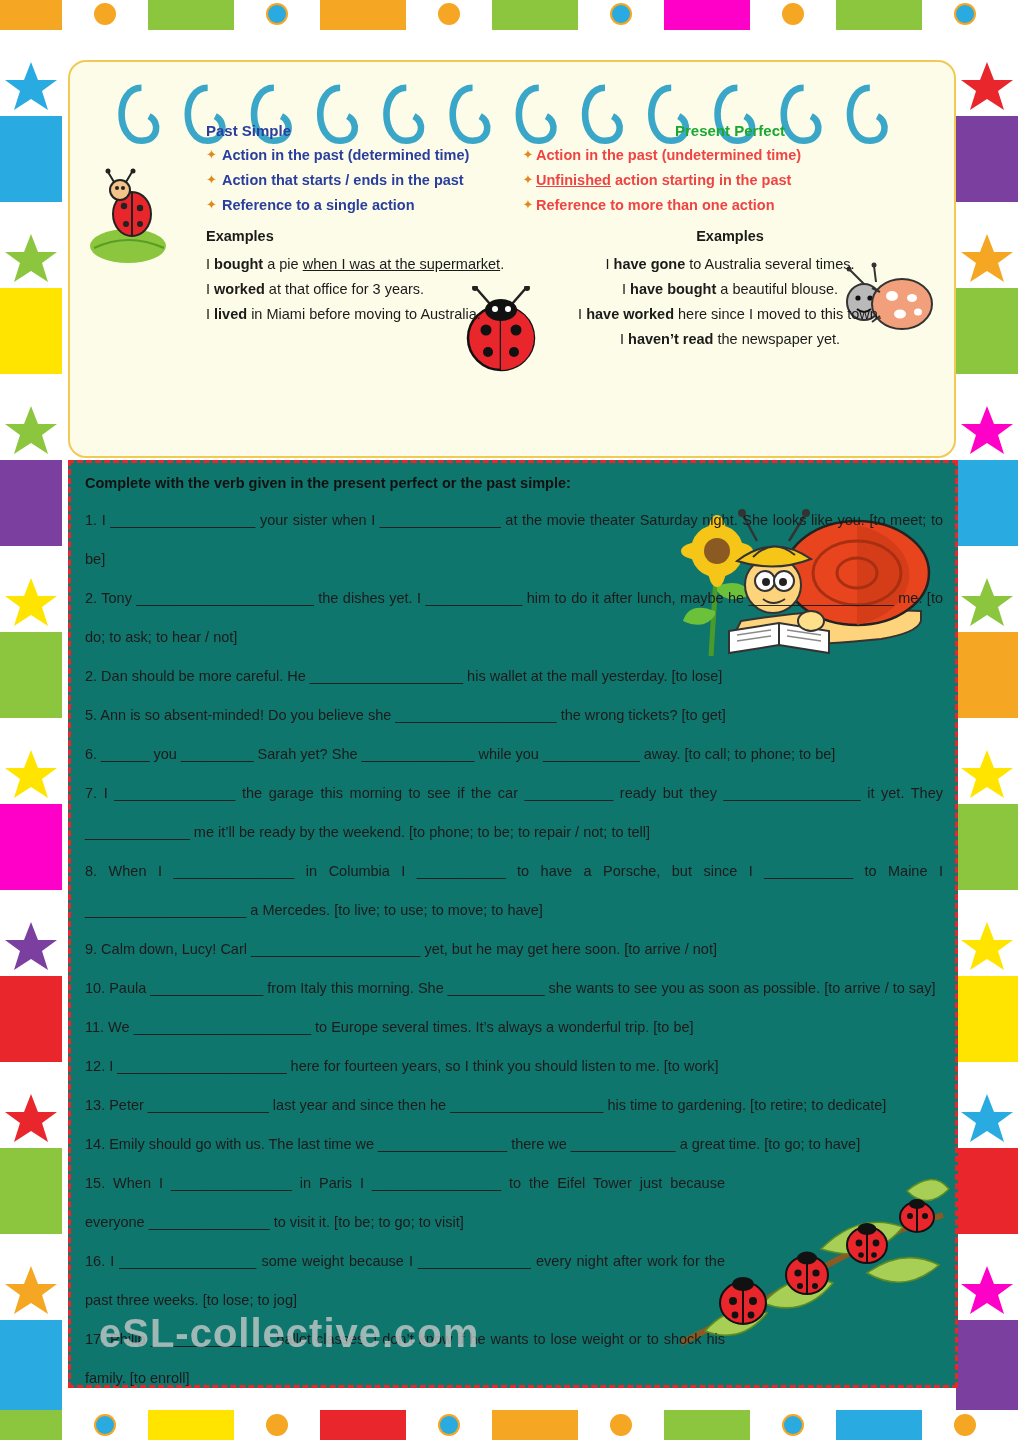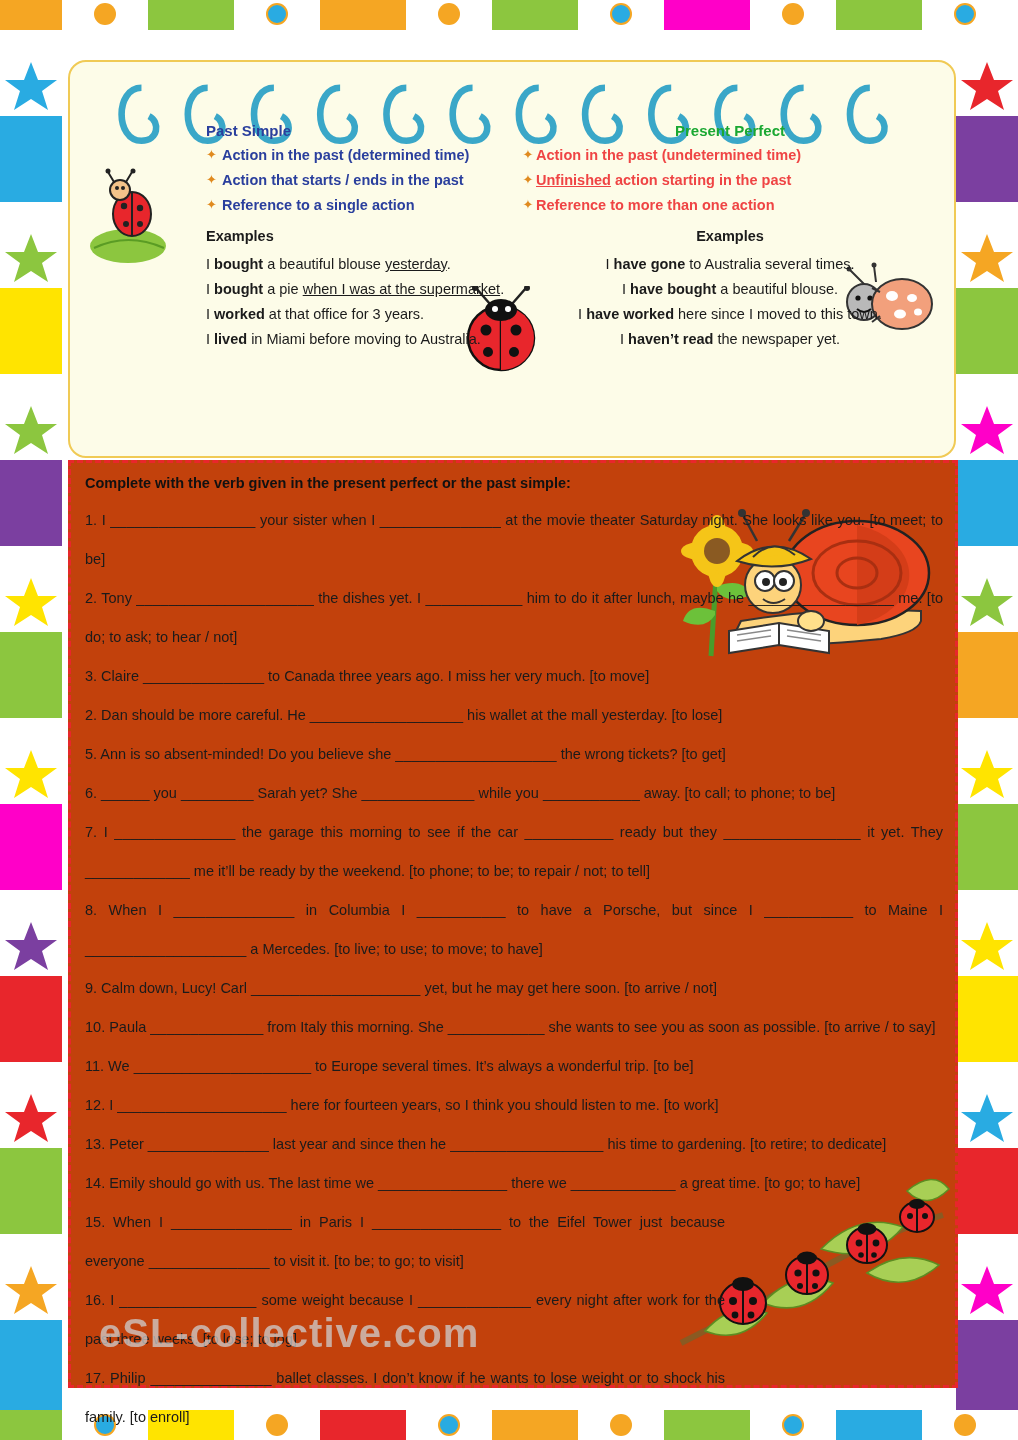--- a/index.html
+++ b/index.html
@@ -37,21 +37,21 @@
   .btxt-green{color:#ef4444;}
   .u{text-decoration:underline;}
 
   .ex-title{font-size:14.5px;font-weight:bold;color:#1b1b1b;margin:14px 0 8px 0;}
   .ex-line{font-size:14.5px;color:#1b1b1b;line-height:25px;}
   .ex-line b{font-weight:bold;}
 
   
   .ex-box{
     position:absolute;left:6px;top:436px;width:884px;height:922px;
-    background:#c2410c;border:3px dashed #e8262c;
+    background:#0f766e;border:3px dashed #e8262c;
   }
   .ex-head{
     position:absolute;left:14px;top:12px;font-size:14.5px;font-weight:bold;color:#111;
   }
   .items{position:absolute;left:14px;top:38px;width:858px;}
   .item{font-size:14.5px;color:#1b1b1b;line-height:39px;text-align:justify;}
 
   .wm{
     position:absolute;left:28px;top:848px;
     font-size:40px;font-weight:bold;color:#cfcfcf;opacity:.75;
@@ -265,23 +265,20 @@
         <span class="bullet-txt btxt-blue">Action that starts / ends in the past</span>
       </div>
       <div class="bullet-row">
         <span class="bullet-ico">✦</span>
         <span class="bullet-txt btxt-blue">Reference to a single action</span>
       </div>
 
       <div class="ex-title">Examples</div>
 
       <div class="ex-line">
-        <span>I </span><b>bought</b><span> a beautiful blouse </span><span class="u">yesterday</span><span>.</span>
-      </div>
-      <div class="ex-line">
         <span>I </span><b>bought</b><span> a pie </span><span class="u">when I was at the supermarket</span><span>.</span>
       </div>
       <div class="ex-line">
         <span>I </span><b>worked</b><span> at that office for 3 years.</span>
       </div>
       <div class="ex-line">
         <span>I </span><b>lived</b><span> in Miami before moving to Australia.</span>
       </div>
     </div>
 
@@ -412,21 +409,20 @@
         <path d="M246 49 L246 79" stroke="#111" stroke-width="2"></path>
         <ellipse cx="246" cy="51" rx="8" ry="5" fill="#111"></ellipse>
         <circle cx="239" cy="63" r="3" fill="#111"></circle>
           <circle cx="254" cy="63" r="3" fill="#111"></circle>
       </g>
     </svg>
 
     <div class="items">
       <div class="item">1. I __________________ your sister when I _______________ at the movie theater Saturday night. She looks like you. [to meet; to be]</div>
       <div class="item">2. Tony ______________________ the dishes yet. I ____________ him to do it after lunch, maybe he __________________ me. [to do; to ask; to hear / not]</div>
-      <div class="item">3. Claire _______________ to Canada three years ago. I miss her very much. [to move]</div>
       <div class="item">2. Dan should be more careful. He ___________________ his wallet at the mall yesterday. [to lose]</div>
       <div class="item">5. Ann is so absent-minded! Do you believe she ____________________ the wrong tickets? [to get]</div>
       <div class="item">6. ______ you _________ Sarah yet? She ______________ while you ____________ away. [to call; to phone; to be]</div>
       <div class="item">7. I _______________ the garage this morning to see if the car ___________ ready but they _________________ it yet. They _____________ me it’ll be ready by the weekend. [to phone; to be; to repair / not; to tell]</div>
       <div class="item">8. When I _______________ in Columbia I ___________ to have a Porsche, but since I ___________ to Maine I ____________________ a Mercedes. [to live; to use; to move; to have]</div>
       <div class="item">9. Calm down, Lucy! Carl _____________________ yet, but he may get here soon. [to arrive / not]</div>
       <div class="item">10. Paula ______________ from Italy this morning. She ____________ she wants to see you as soon as possible. [to arrive / to say]</div>
       <div class="item">11. We ______________________ to Europe several times. It’s always a wonderful trip. [to be]</div>
       <div class="item">12. I _____________________ here for fourteen years, so I think you should listen to me. [to work]</div>
       <div class="item">13. Peter _______________ last year and since then he ___________________ his time to gardening. [to retire; to dedicate]</div>

